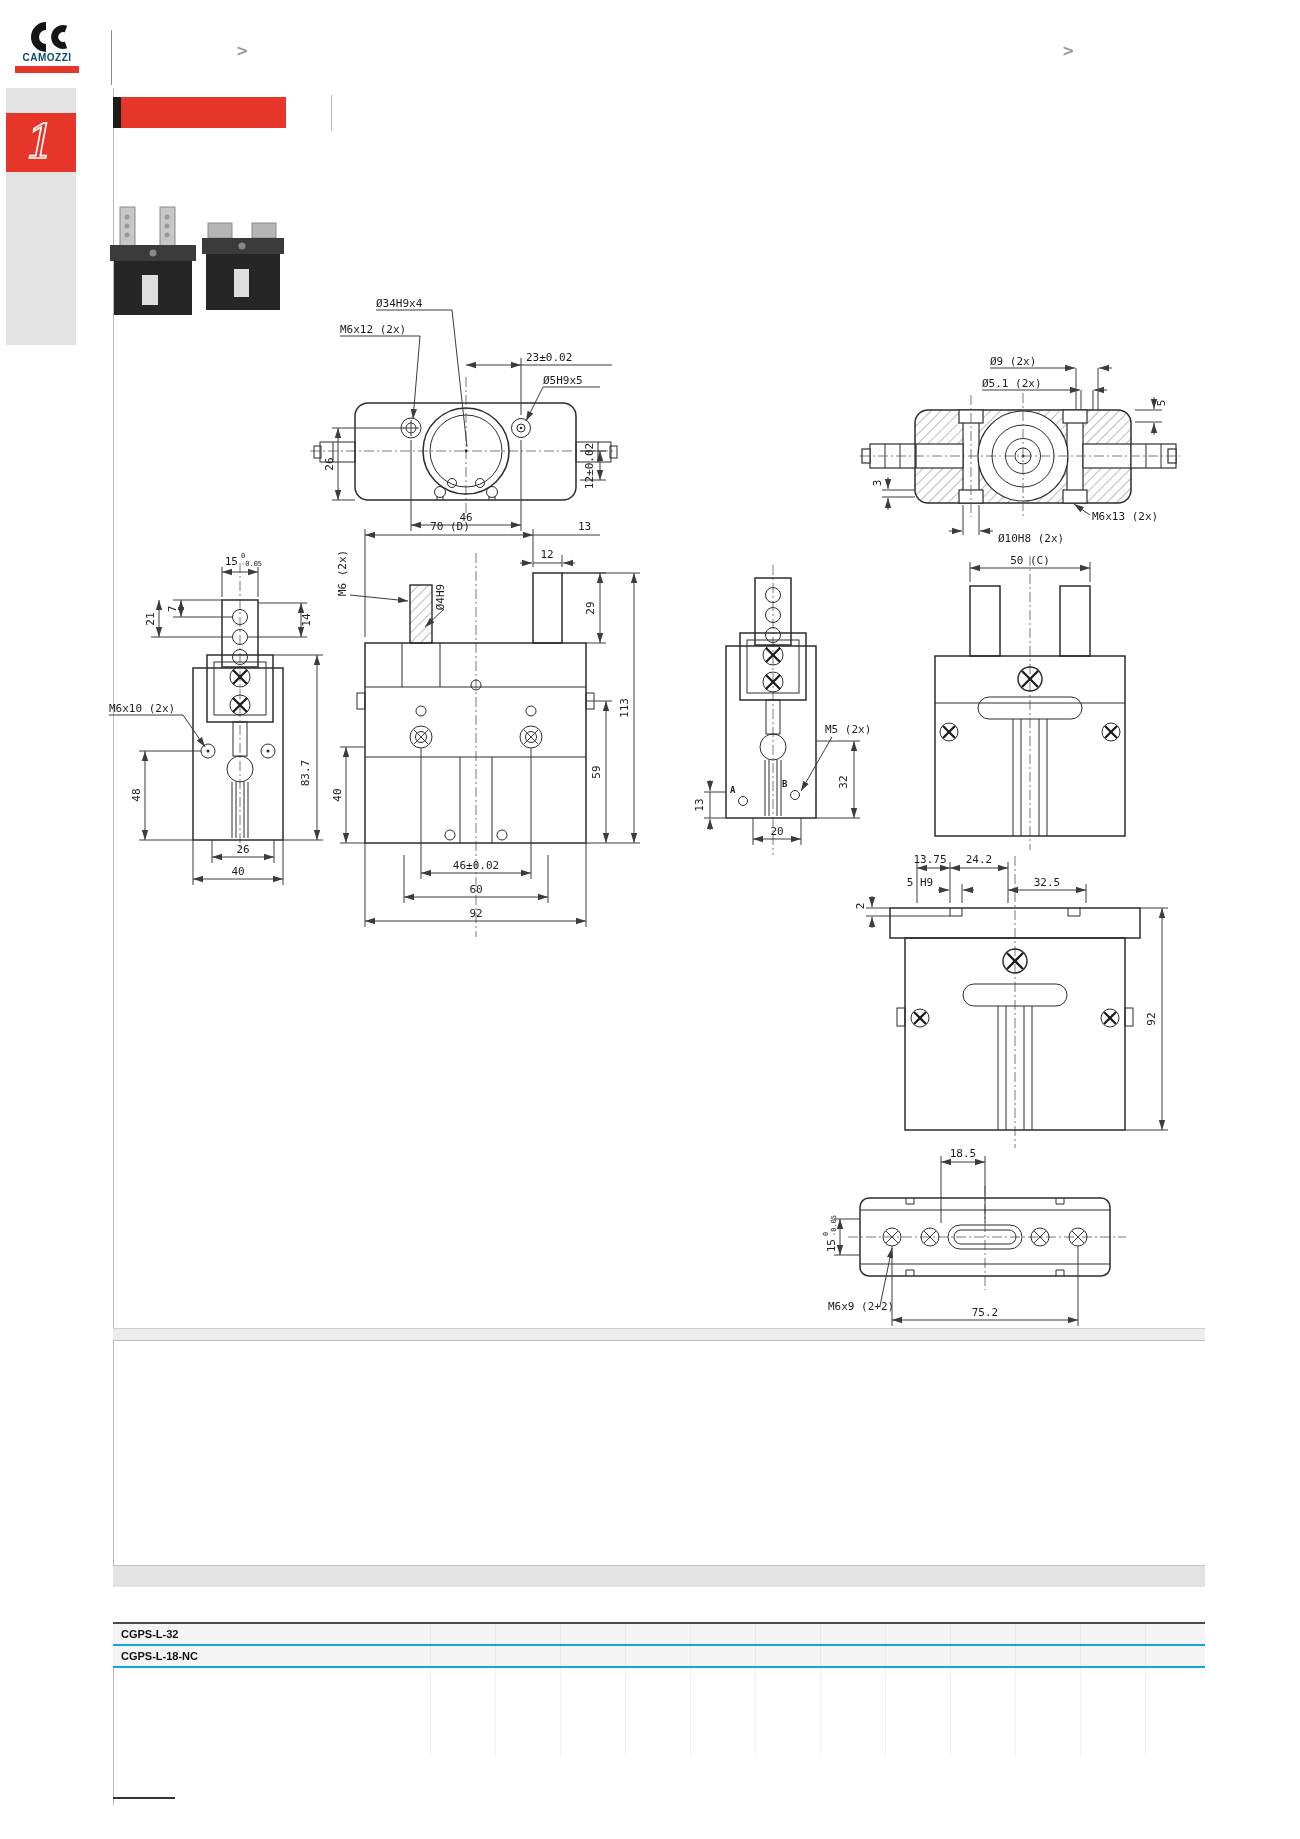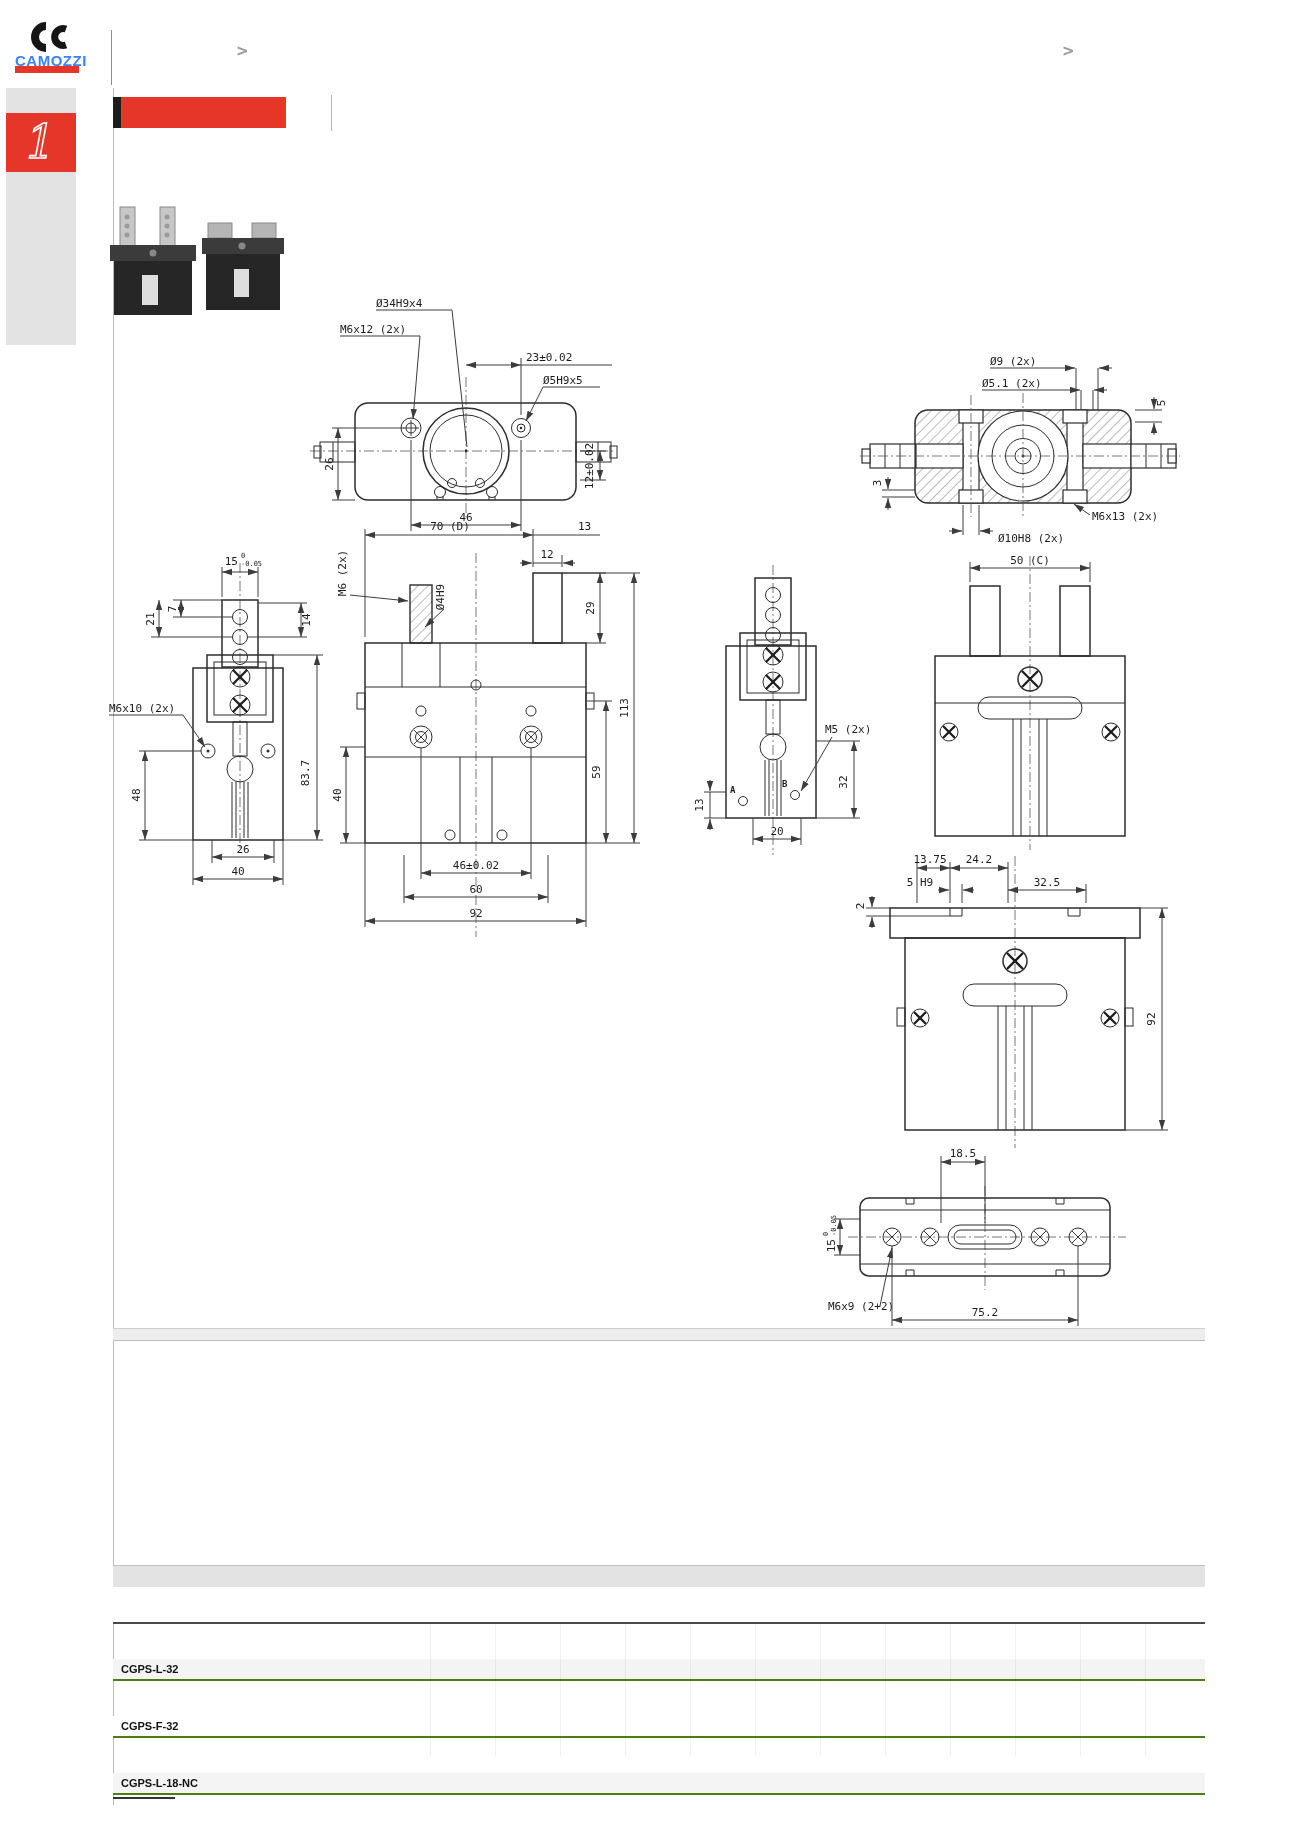--- a/index.html
+++ b/index.html
@@ -1,20 +1,20 @@
 <!DOCTYPE html>
 <html><head>
 <meta charset="utf-8">
 <style>
   html,body{margin:0;padding:0;}
   body{width:1300px;height:1839px;position:relative;background:#fff;
        font-family:"Liberation Sans",sans-serif;overflow:hidden;}
   .abs{position:absolute;}
   
-  #brand-text{font-weight:bold;font-size:15px;letter-spacing:.5px;color:#3b82f6;}
+  #brand-text{font-weight:bold;font-size:10px;letter-spacing:.5px;color:#0c4a6e;}
   .chev{color:#9a9a9a;font-size:15px;font-weight:bold;font-family:"DejaVu Sans",sans-serif;}
   #red-banner{background:#e63629;}
   #banner-black{background:#1d1d1b;}
   #side-grey{background:#e3e3e3;}
   #side-red{background:#e63629;}
   #side-num{font-family:"DejaVu Serif",serif;font-style:italic;font-size:46px;
             color:transparent;-webkit-text-stroke:1.6px #fff;line-height:58px;text-align:center;}
   .vline{background:#8c8c8c;width:1px;}
   .vline-light{background:#b9b9b9;width:1px;}
   
@@ -23,22 +23,22 @@
   svg .out{stroke:#2d2d2d;stroke-width:1.5;fill:none;}
   svg .out2{stroke:#2d2d2d;stroke-width:1;fill:none;}
   svg .dim{stroke:#3c3c3c;stroke-width:1;fill:none;}
   svg .cl{stroke:#555;stroke-width:0.8;fill:none;stroke-dasharray:10 3 2 3;}
   svg .wt{fill:#ffffff;stroke:#2d2d2d;stroke-width:1.2;}
   svg .xb{stroke:#1d1d1d;stroke-width:2.3;}
   
   .band{background:#ededed;border-top:1px solid #cfcfcf;border-bottom:1px solid #bdbdbd;}
   #tbl-head{background:#e3e3e3;border-top:1px solid #c2c2c2;border-bottom:1px solid #8f8f8f;}
   #tbl-gap{border-bottom:2px solid #4a4a4a;background:#fff;}
-  .trow{height:20px;border-bottom:2px solid #4d7c0f;font-size:11px;font-weight:bold;color:#111;
-        line-height:20px;padding-left:8px;box-sizing:content-box;margin-top:35px;}
+  .trow{height:20px;border-bottom:2px solid #0ea5e9;font-size:11px;font-weight:bold;color:#111;
+        line-height:20px;padding-left:8px;box-sizing:content-box;}
   .trow.odd{background:#f4f4f4;}
   .trow.even{background:#ffffff;}
   #col-overlay{background:repeating-linear-gradient(90deg, rgba(0,0,0,0.10) 0 1px, transparent 1px 65px);}
   #footer-line{background:#333;height:2px;}
 </style>
 </head>
 <body>
 
 <svg width="0" height="0" style="position:absolute">
   <defs>
@@ -528,18 +528,17 @@
   <line class="dim" x1="92" y1="192" x2="278" y2="192" marker-start="url(#m)" marker-end="url(#m)"></line>
   <text x="185" y="188" text-anchor="middle">75.2</text>
 </svg>
 
 <div class="abs band" style="left:113px;top:1328px;width:1092px;height:11px"></div>
 
 <div class="abs" id="tbl-head" style="left:113px;top:1565px;width:1092px;height:21px"></div>
 <div class="abs" id="tbl-gap" style="left:113px;top:1587px;width:1092px;height:35px"></div>
 <div class="abs" style="left:113px;top:1624px;width:1092px">
   <div class="trow odd"><span>CGPS-L-32</span></div>
-  <div class="trow even"><span>CGPS-F-32</span></div>
   <div class="trow odd"><span>CGPS-L-18-NC</span></div>
 </div>
 <div class="abs" id="col-overlay" style="left:430px;top:1624px;width:775px;height:132px;opacity:.5"></div>
 
 <div class="abs" id="footer-line" style="left:113px;top:1797px;width:62px"></div>
 
 </body></html>

